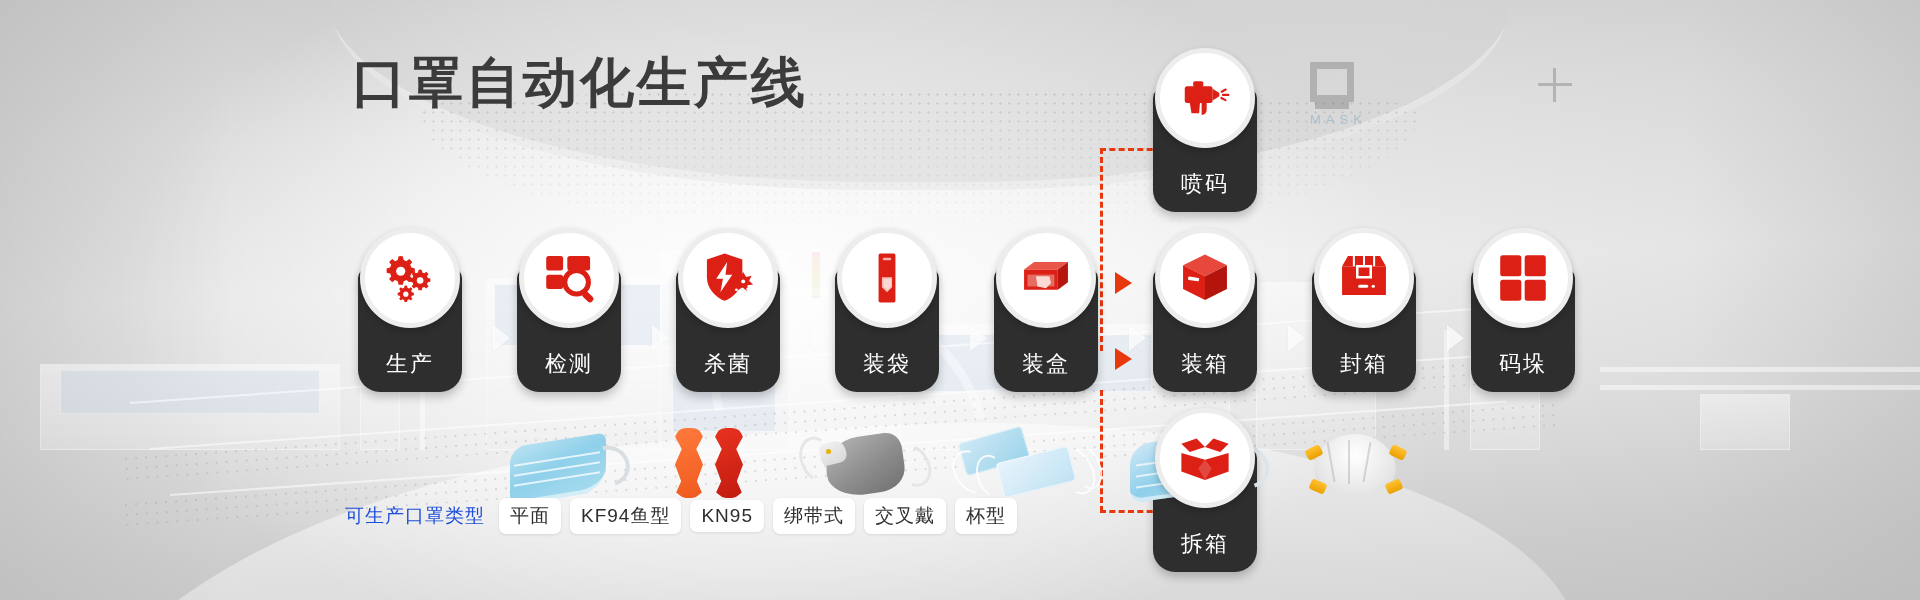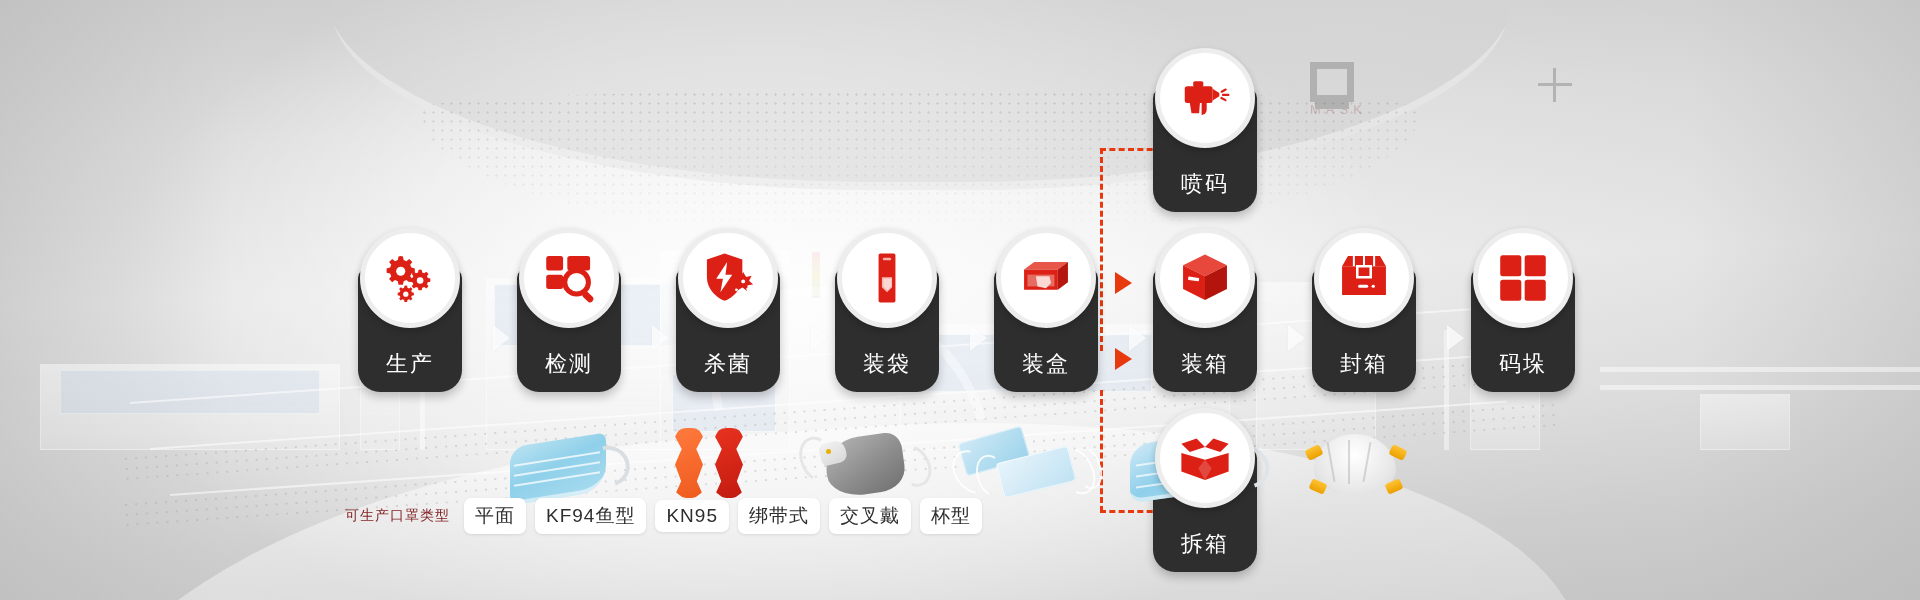--- a/index.html
+++ b/index.html
@@ -93,21 +93,21 @@
     content:""; position:absolute; background:#8b8b8b;
   }
   .plus-mark:before { left:15px; top:0; width:3px; height:34px; }
   .plus-mark:after  { top:15px; left:0; height:3px; width:34px; }
 
   
   .wm { position:absolute; left:1310px; top:62px; opacity:0.22; }
   .wm-sq { width:44px; height:40px; border:7px solid #2d2d2d; }
   .wm-sq:after{ content:""; display:block; position:relative; top:33px; left:-2px;
                 width:34px; height:7px; background:#2d2d2d;}
-  .wm-txt { margin-top:0; font-size:13px; letter-spacing:5px; color:#7f1d1d; }
+  .wm-txt { margin-top:10px; font-size:13px; letter-spacing:5px; color:#0369a1; }
 
   
   #heading { position:absolute; left:352px; top:52px; }
   .h-title {
     font-size:54px; font-weight:bold; color:#3b3b3b; letter-spacing:3px;
     line-height:1.12; white-space:nowrap;
   }
   .h-sub {
     margin-top:9px; font-size:15.5px; letter-spacing:6.4px;
     color:#9a9a9a; white-space:nowrap;
@@ -150,21 +150,21 @@
     position:absolute; width:0; height:0;
     border-left:17px solid #e8380d;
     border-top:11px solid transparent;
     border-bottom:11px solid transparent;
   }
   .dline-v { position:absolute; width:0; border-left:3px dashed #e8380d; }
   .dline-h { position:absolute; height:0; border-top:3px dashed #e8380d; }
 
   
   #masktypes { position:absolute; left:345px; top:498px; display:flex; align-items:center; }
-  .mt-label { font-size:14px; color:#7f1d1d; letter-spacing:1px; white-space:nowrap; margin-right:14px; }
+  .mt-label { font-size:19px; color:#1d4ed8; letter-spacing:1px; white-space:nowrap; margin-right:14px; }
   .mt-chip {
     background:#fff; color:#2e2e2e; font-size:19px; letter-spacing:1px;
     border-radius:7px; padding:5px 11px; margin-right:9px; white-space:nowrap;
     box-shadow:0 1px 3px rgba(0,0,0,0.10);
   }
   
   #maskpics { position:absolute; left:500px; top:418px; height:80px; width:1030px; }
   .mp { position:absolute; bottom:0; }
 
   
@@ -281,20 +281,21 @@
   <div class="ear-loop"></div>
 
   <div class="wm">
     <div class="wm-sq"></div>
     <div class="wm-txt">MASK</div>
   </div>
   <div class="plus-mark"></div>
 </div>
 
 <div id="heading">
+  <div class="h-title">口罩自动化生产线</div>
 </div>
 
 <div>
 
   <div class="tri-white" style="left:493px;  top:325px;"></div>
   <div class="tri-white" style="left:652px;  top:325px;"></div>
   <div class="tri-white" style="left:811px;  top:325px;"></div>
   <div class="tri-white" style="left:970px;  top:325px;"></div>
   <div class="tri-white" style="left:1129px; top:325px;"></div>
   <div class="tri-white" style="left:1288px; top:325px;"></div>

